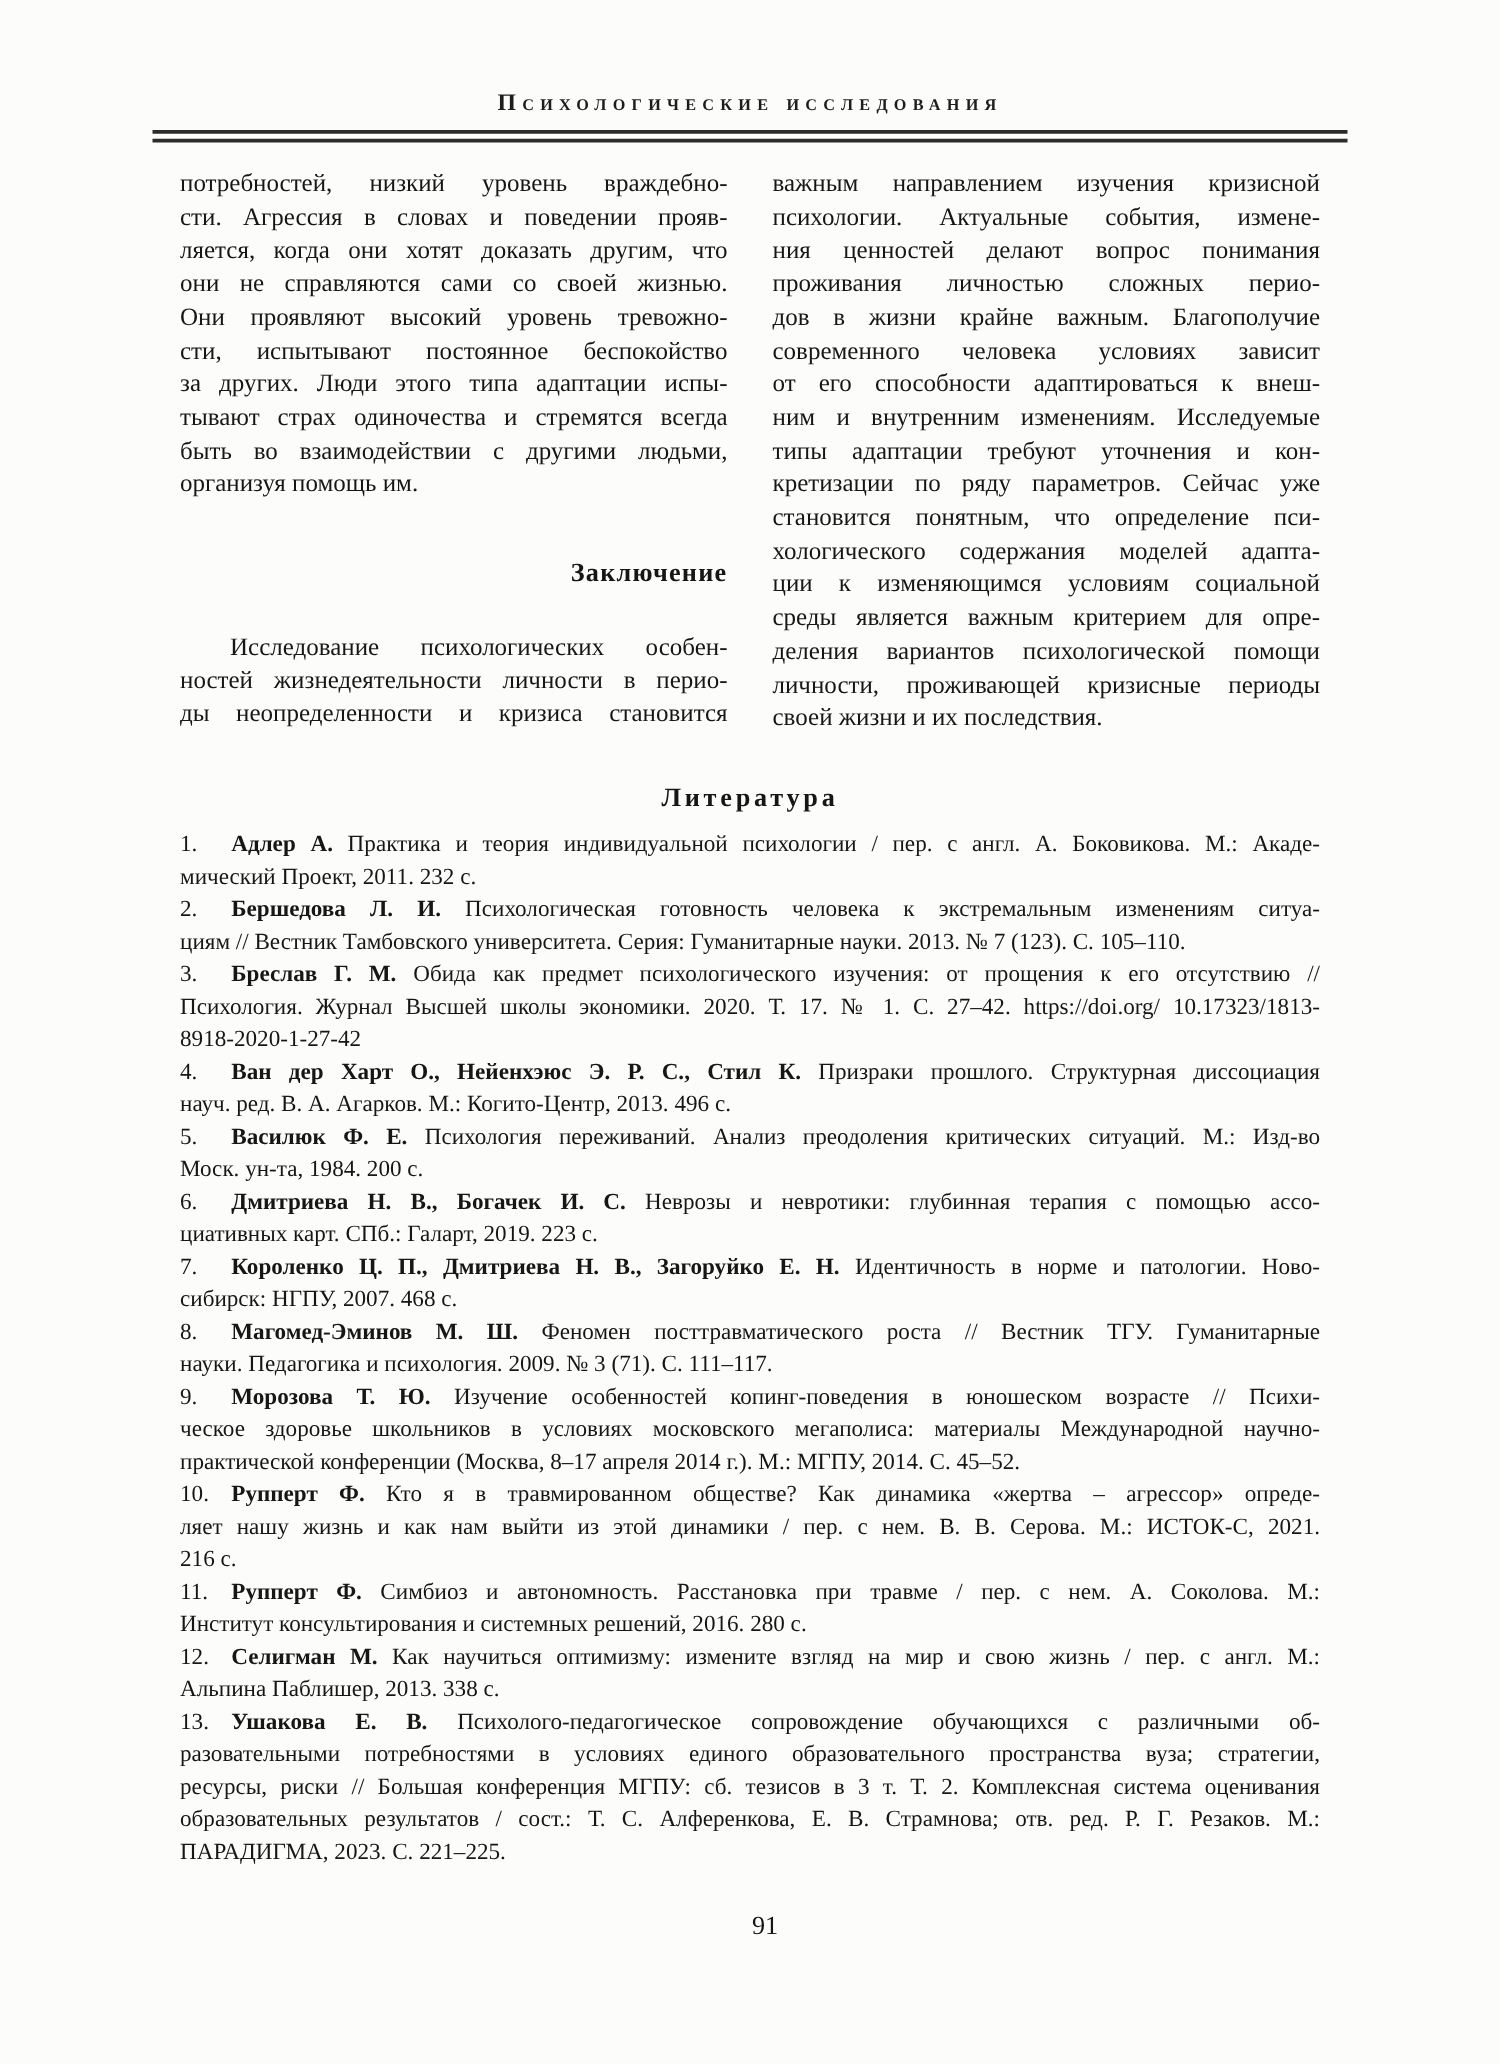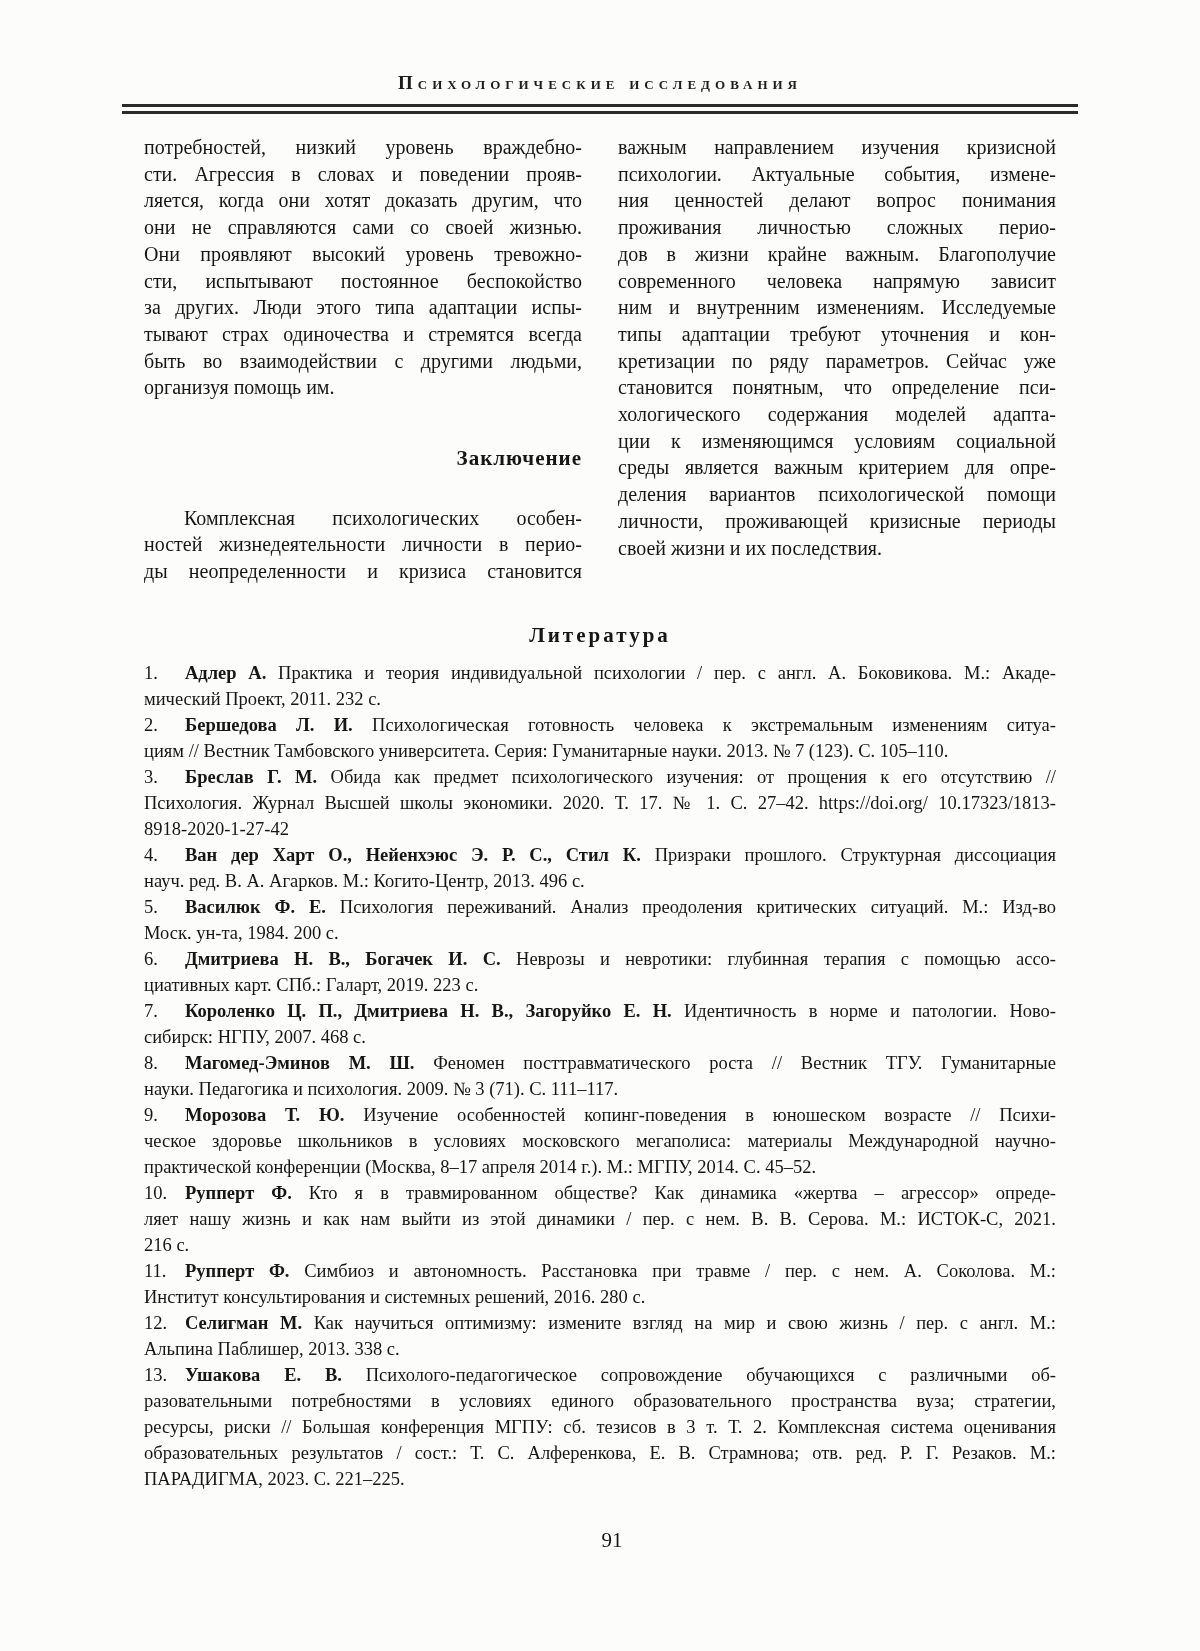--- a/index.html
+++ b/index.html
@@ -100,33 +100,34 @@
           <div class="line">они не справляются сами со своей жизнью.</div>
           <div class="line">Они проявляют высокий уровень тревожно-</div>
           <div class="line">сти, испытывают постоянное беспокойство</div>
           <div class="line">за других. Люди этого типа адаптации испы-</div>
           <div class="line">тывают страх одиночества и стремятся всегда</div>
           <div class="line">быть во взаимодействии с другими людьми,</div>
           <div class="line no-just">организуя помощь им.</div>
         </div>
       <div class="h-conclusion">Заключение</div>
       <div>
-          <div class="line first-indent">Комплексная психологических особен-</div>
+          <div class="line first-indent">Исследование психологических особен-</div>
           <div class="line">ностей жизнедеятельности личности в перио-</div>
           <div class="line">ды неопределенности и кризиса становится</div>
         </div>
     </div>
     <div class="col">
       <div>
           <div class="line">важным направлением изучения кризисной</div>
           <div class="line">психологии. Актуальные события, измене-</div>
           <div class="line">ния ценностей делают вопрос понимания</div>
           <div class="line">проживания личностью сложных перио-</div>
           <div class="line">дов в жизни крайне важным. Благополучие</div>
-          <div class="line">современного человека напрямую зависит</div>
+          <div class="line">современного человека условиях зависит</div>
+          <div class="line">от его способности адаптироваться к внеш-</div>
           <div class="line">ним и внутренним изменениям. Исследуемые</div>
           <div class="line">типы адаптации требуют уточнения и кон-</div>
           <div class="line">кретизации по ряду параметров. Сейчас уже</div>
           <div class="line">становится понятным, что определение пси-</div>
           <div class="line">хологического содержания моделей адапта-</div>
           <div class="line">ции к изменяющимся условиям социальной</div>
           <div class="line">среды является важным критерием для опре-</div>
           <div class="line">деления вариантов психологической помощи</div>
           <div class="line">личности, проживающей кризисные периоды</div>
           <div class="line no-just">своей жизни и их последствия.</div>

